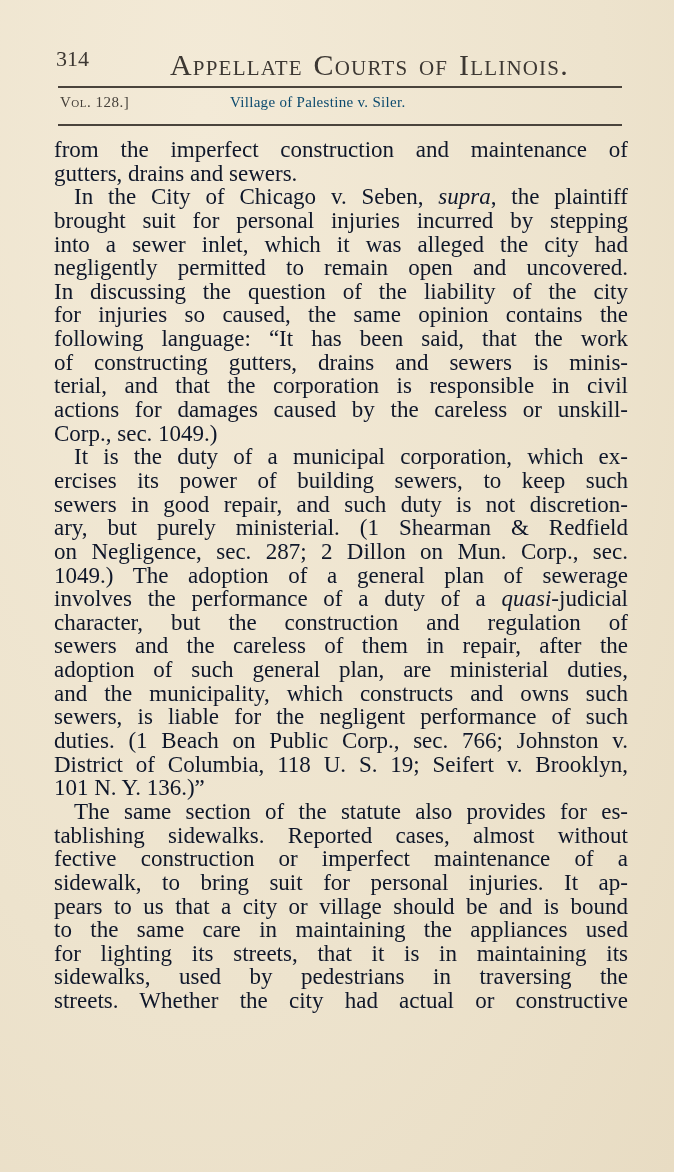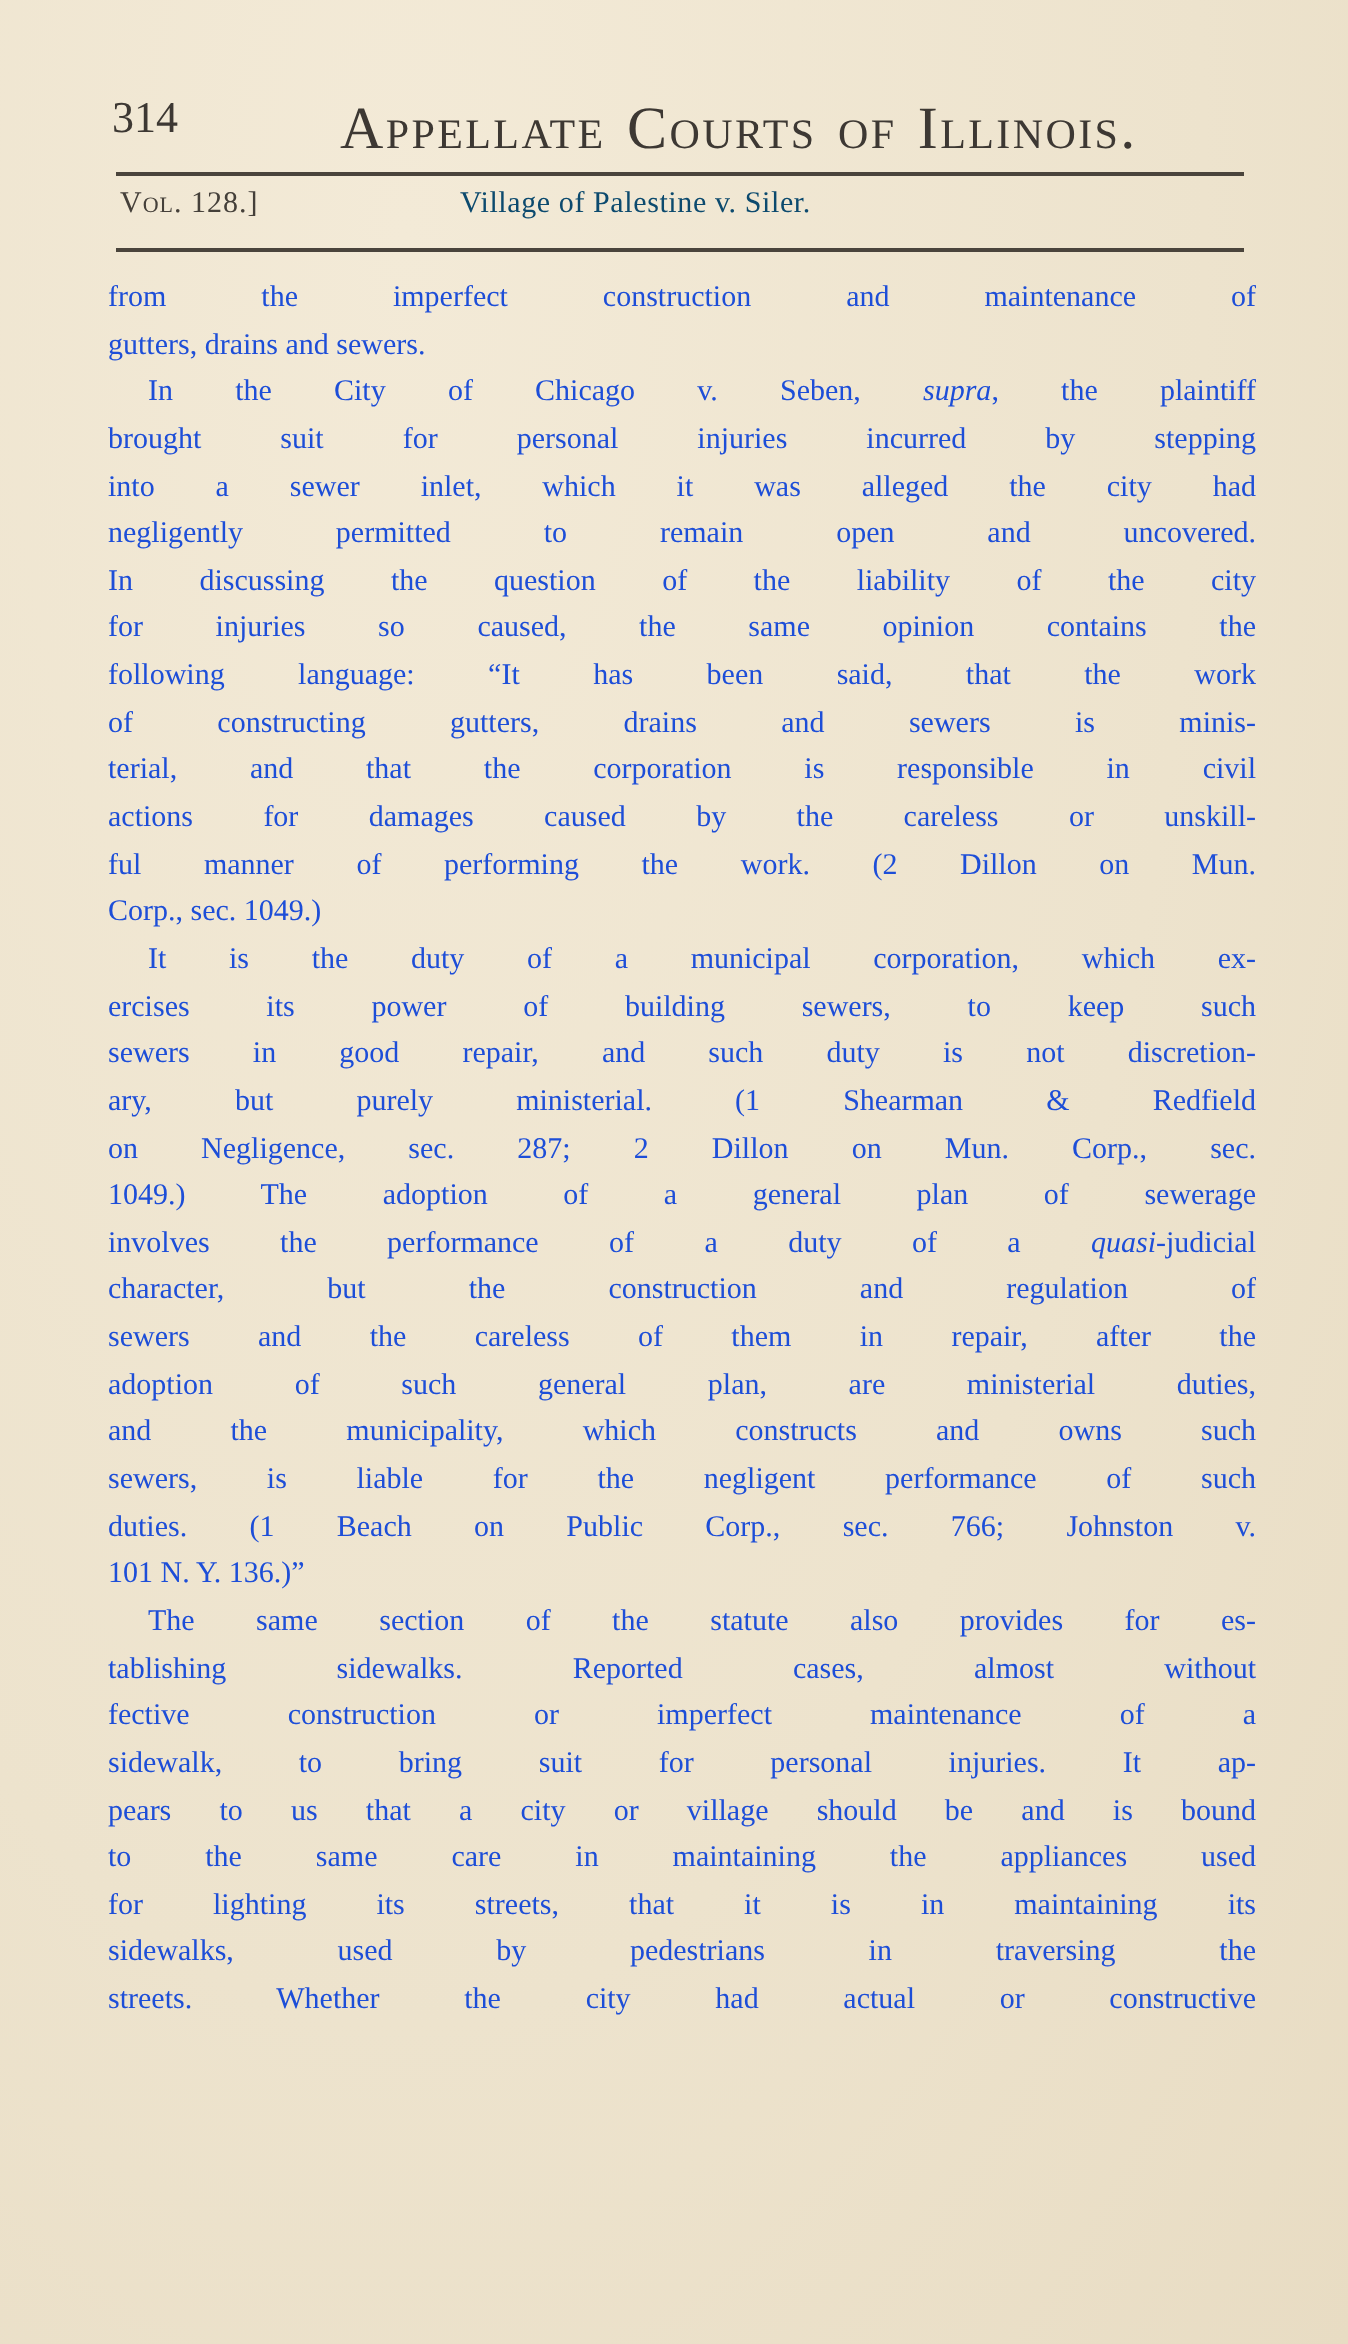--- a/index.html
+++ b/index.html
@@ -85,26 +85,26 @@
     }
     .body-text {
       position: absolute;
       top: 138px;
       left: 54px;
       width: 574px;
     }
     .line {
       display: block;
       height: 23.65px;
-      font-size: 15px;
+      font-size: 23px;
       line-height: 23.65px;
       white-space: nowrap;
       text-align: justify;
       text-align-last: justify;
-      color: #1d4ed8;
+      color: #0f172a;
     }
     .line.indent {
       padding-left: 20px;
     }
     .line.last {
       text-align-last: left;
     }
     em {
       font-style: italic;
     }
@@ -130,35 +130,35 @@
       <span class="line indent"><span>In the City of Chicago v. Seben, </span><em>supra</em><span>, the plaintiff</span></span>
       <span class="line">brought suit for personal injuries incurred by stepping</span>
       <span class="line">into a sewer inlet, which it was alleged the city had</span>
       <span class="line">negligently permitted to remain open and uncovered.</span>
       <span class="line">In discussing the question of the liability of the city</span>
       <span class="line">for injuries so caused, the same opinion contains the</span>
       <span class="line">following language: “It has been said, that the work</span>
       <span class="line">of constructing gutters, drains and sewers is minis-</span>
       <span class="line">terial, and that the corporation is responsible in civil</span>
       <span class="line">actions for damages caused by the careless or unskill-</span>
-      <span class="line">ful manner of performing the work. (2 Dillon on Mun.</span>
       <span class="line last">Corp., sec. 1049.)</span>
       <span class="line indent">It is the duty of a municipal corporation, which ex-</span>
       <span class="line">ercises its power of building sewers, to keep such</span>
       <span class="line">sewers in good repair, and such duty is not discretion-</span>
       <span class="line">ary, but purely ministerial. (1 Shearman &amp; Redfield</span>
       <span class="line">on Negligence, sec. 287; 2 Dillon on Mun. Corp., sec.</span>
       <span class="line">1049.) The adoption of a general plan of sewerage</span>
       <span class="line"><span>involves the performance of a duty of a </span><em>quasi</em><span>-judicial</span></span>
       <span class="line">character, but the construction and regulation of</span>
       <span class="line">sewers and the careless of them in repair, after the</span>
       <span class="line">adoption of such general plan, are ministerial duties,</span>
       <span class="line">and the municipality, which constructs and owns such</span>
       <span class="line">sewers, is liable for the negligent performance of such</span>
       <span class="line">duties. (1 Beach on Public Corp., sec. 766; Johnston v.</span>
+      <span class="line">District of Columbia, 118 U. S. 19; Seifert v. Brooklyn,</span>
       <span class="line last">101 N. Y. 136.)”</span>
       <span class="line indent">The same section of the statute also provides for es-</span>
       <span class="line">tablishing sidewalks. Reported cases, almost without</span>
       <span class="line">fective construction or imperfect maintenance of a</span>
       <span class="line">sidewalk, to bring suit for personal injuries. It ap-</span>
       <span class="line">pears to us that a city or village should be and is bound</span>
       <span class="line">to the same care in maintaining the appliances used</span>
       <span class="line">for lighting its streets, that it is in maintaining its</span>
       <span class="line">sidewalks, used by pedestrians in traversing the</span>
       <span class="line">streets. Whether the city had actual or constructive</span>

